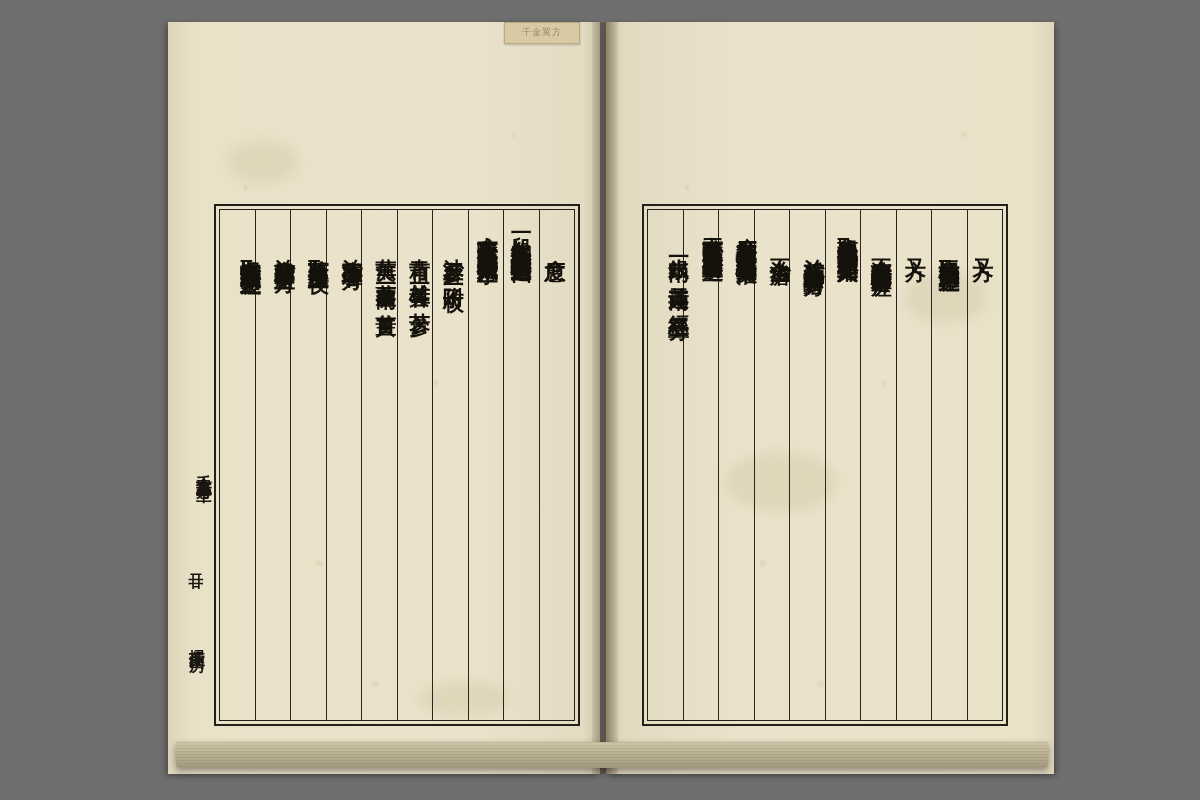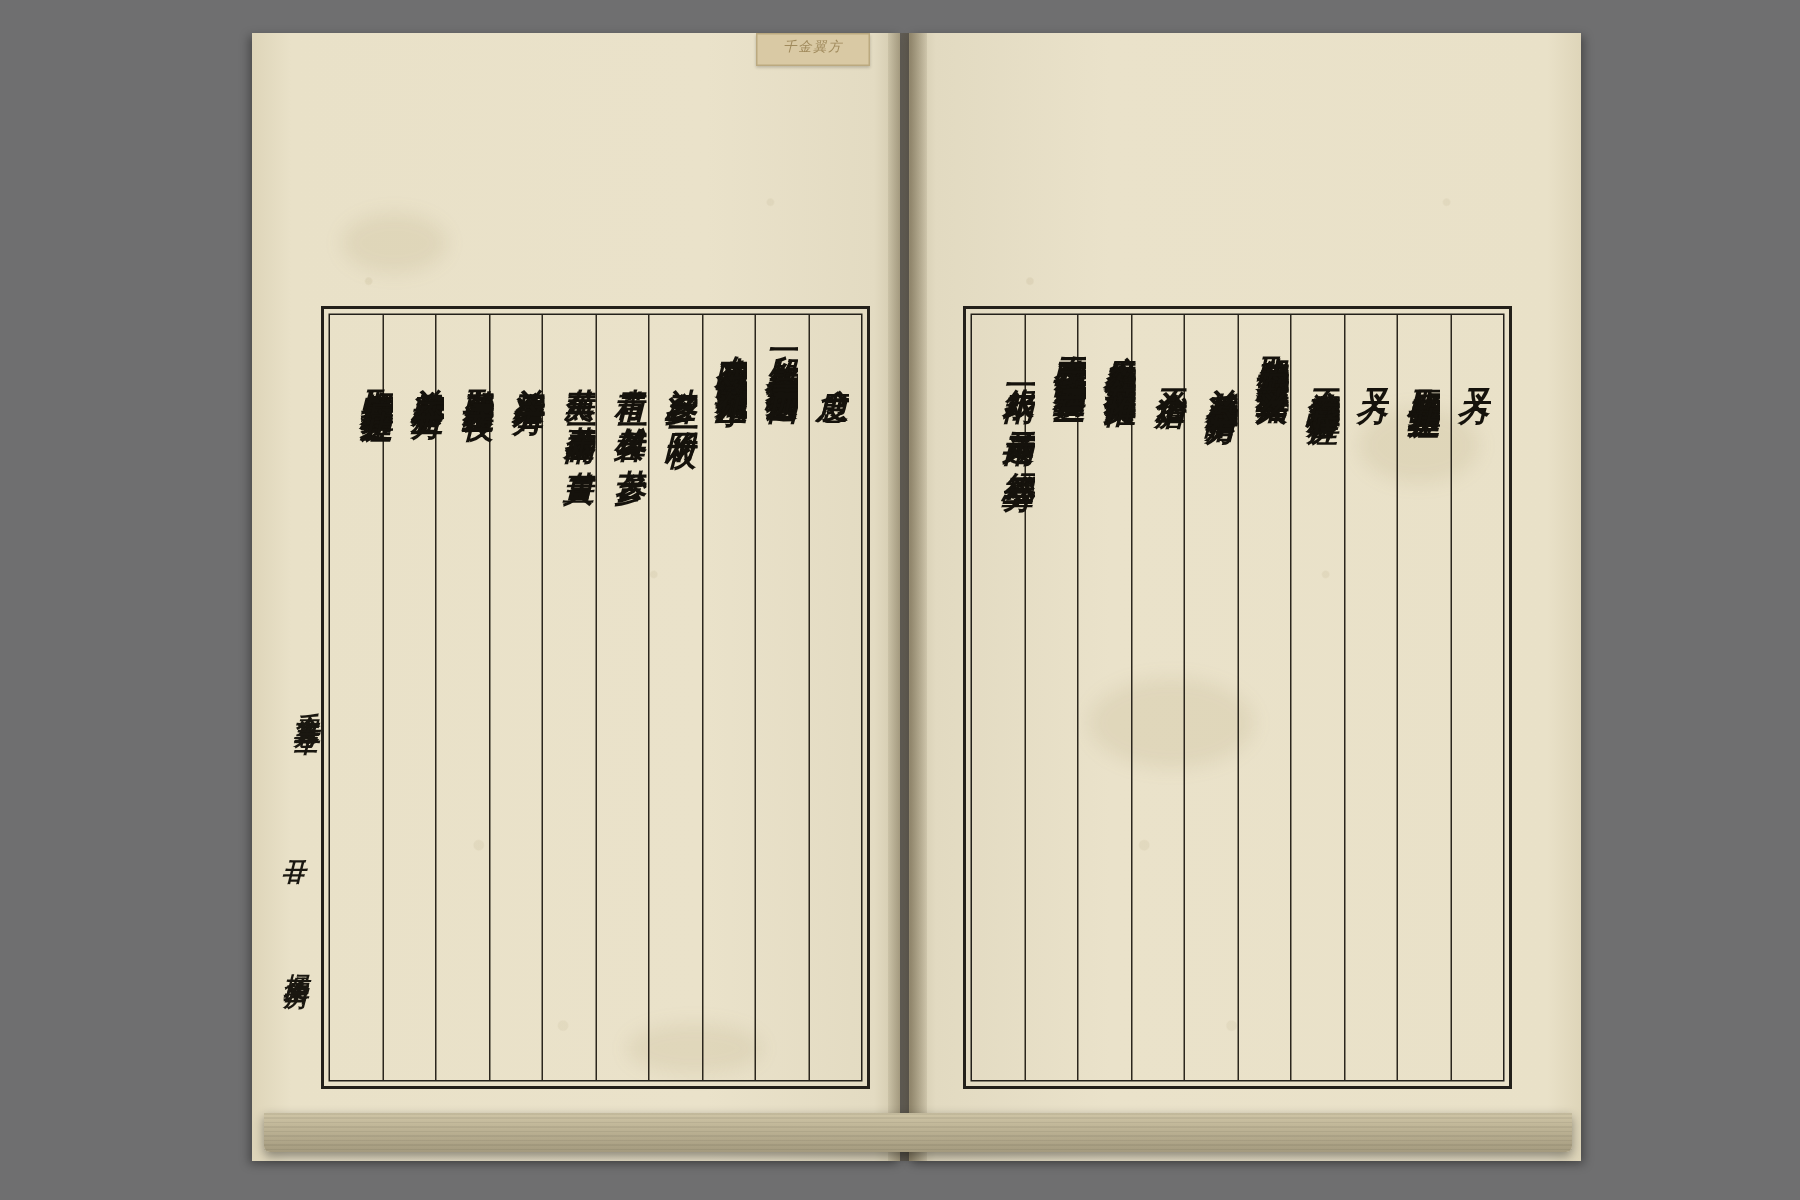--- a/index.html
+++ b/index.html
@@ -19,21 +19,20 @@
     background: #6f6f70;
   }
 
   
   .book {
     position: absolute;
     left: 168px;
     top: 22px;
     width: 886px;
     height: 752px;
-    font-style: italic;
   }
 
   .page {
     position: absolute;
     top: 0;
     height: 752px;
     background: #e8e0c6;
   }
 
   .page.left {

